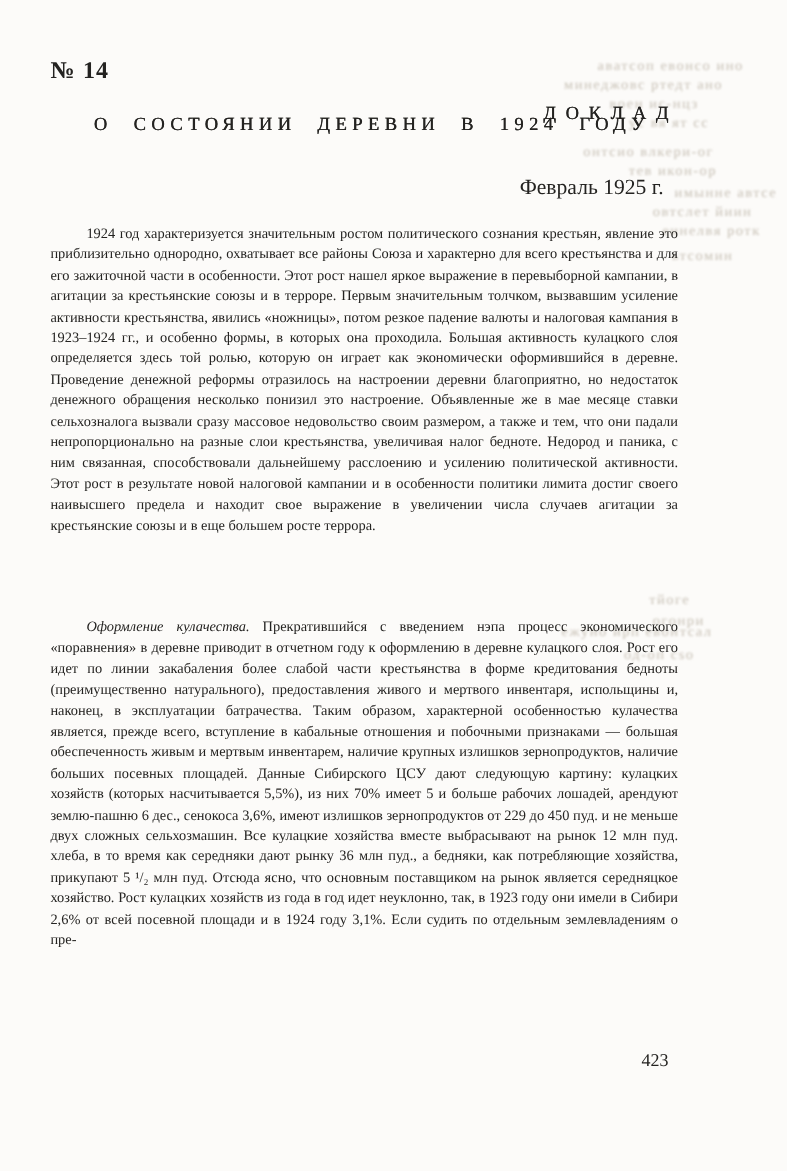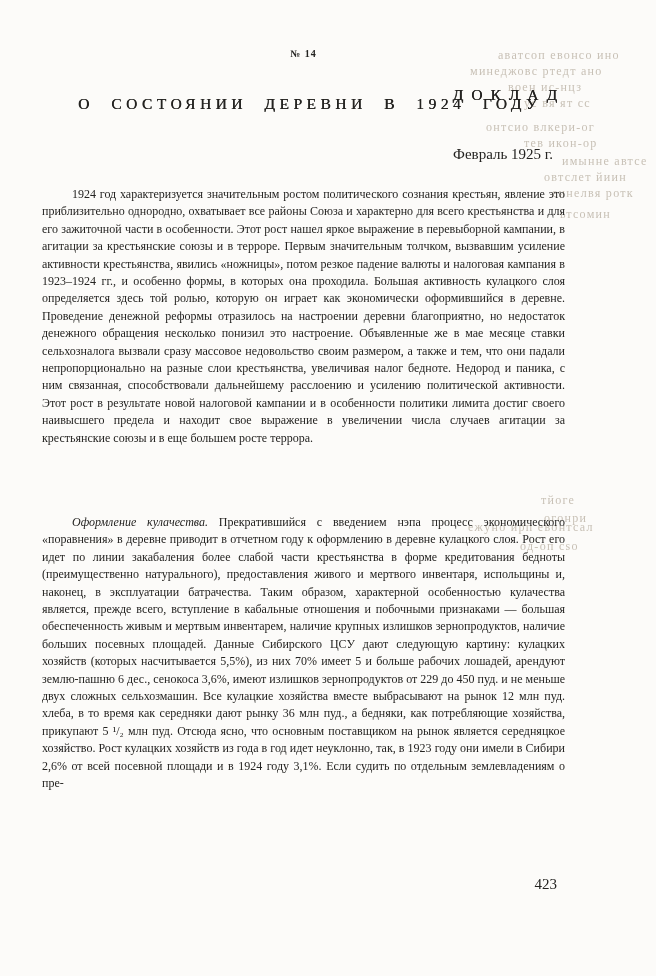--- a/index.html
+++ b/index.html
@@ -41,39 +41,39 @@
   .frag:nth-of-type(8){top:171px;left:544px;}
   .frag:nth-of-type(9){top:187px;left:552px;}
   .frag:nth-of-type(10){top:208px;left:560px;}
   .frag:nth-of-type(11){top:494px;left:541px;}
   .frag:nth-of-type(12){top:512px;left:544px;}
   .frag:nth-of-type(13){top:521px;left:468px;}
   .frag:nth-of-type(14){top:540px;left:520px;}
   
   .col{position:absolute;left:42px;width:523px;}
   .doc-number{
-    top:48px;text-align:center;
-    font-weight:bold;font-size:10px;
+    top:48px;
+    font-weight:bold;font-size:20px;
     letter-spacing:1px;
   }
   .title1{
     top:86px;text-align:right;
     font-size:15.5px;font-weight:normal;margin:0;
     letter-spacing:8px;text-indent:8px;
     text-shadow:0.3px 0 0 currentColor;
   }
   .title2{
     top:91px;text-align:center;
     font-size:15.5px;font-weight:normal;margin:4px;
     letter-spacing:4.5px;word-spacing:9px;text-indent:4.5px;
     text-shadow:0.3px 0 0 currentColor;
   }
   .date{
     position:absolute;top:146px;right:103px;
-    font-size:15px;
+    font-size:18px;
   }
   
   .para{
     margin:0;
     font-size:12px;
     line-height:17.4px;
     text-align:justify;
     text-indent:30px;
     hyphens:auto;
   }

